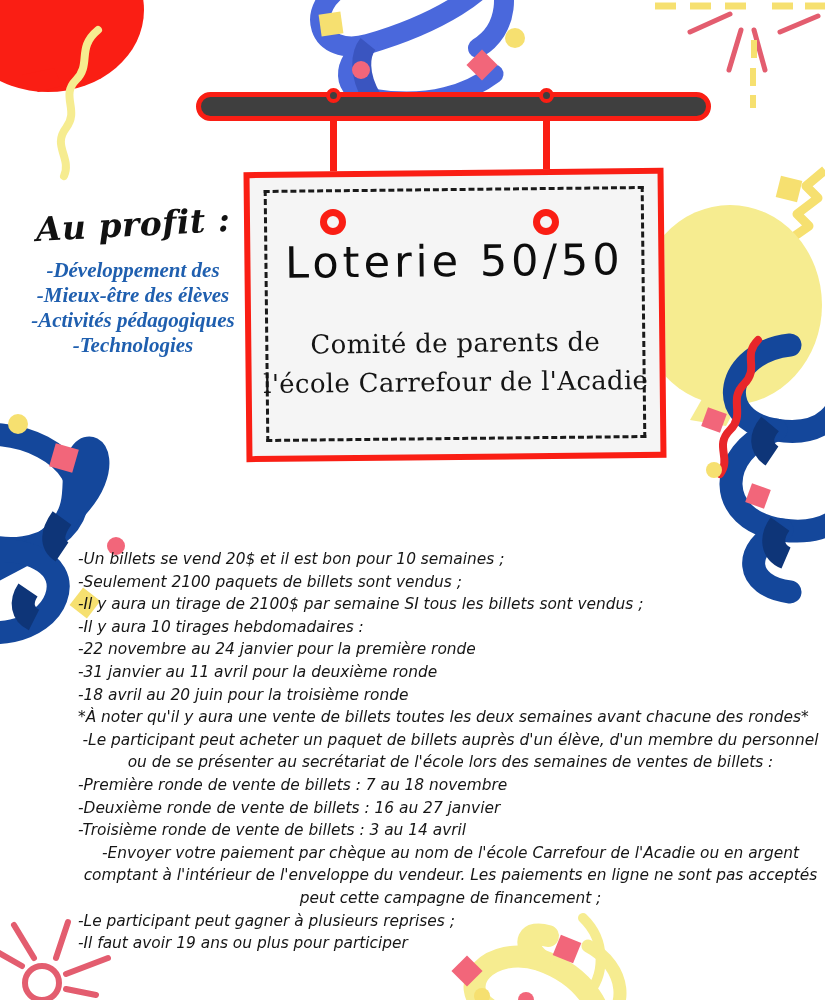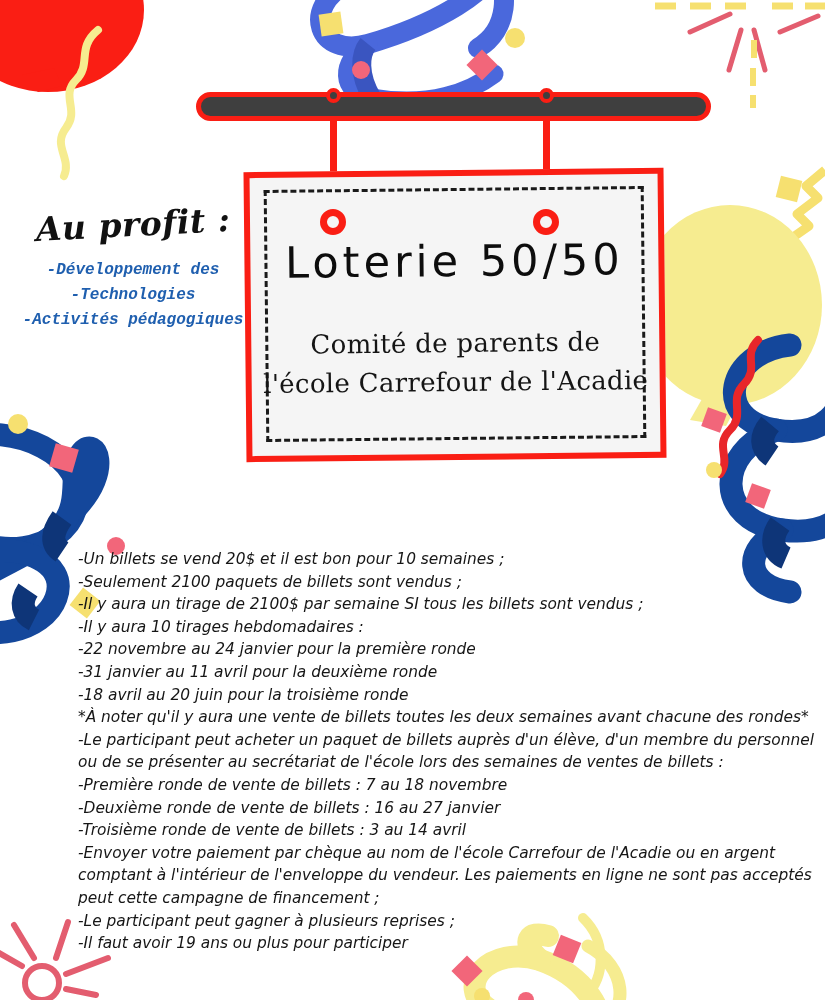--- a/index.html
+++ b/index.html
@@ -42,24 +42,24 @@
     font-style: italic;
     font-weight: bold;
     font-size: 33px;
     color: #111111;
     letter-spacing: 0.5px;
     margin: 0 0 14px 0;
     transform: rotate(-3deg);
     text-align: center;
   }
   .profit-item {
-    font-family: Liberation Mono, monospace;
+    font-family: Liberation Serif, serif;
     font-style: italic;
     font-weight: bold;
-    font-size: 16px;
+    font-size: 21px;
     line-height: 25px;
     color: #1f5faf;
     white-space: nowrap;
   }
 
   
   #sign-bar {
     position: absolute;
     left: 196px;
     top: 92px;
@@ -153,20 +153,21 @@
     font-family: "DejaVu Sans", sans-serif;
     font-style: italic;
     font-size: 15.4px;
     line-height: 22.6px;
     color: #161616;
     white-space: nowrap;
   }
   #body-text .wrapline {
     white-space: normal;
     width: 745px;
+    text-align: center;
   }
 </style>
 </head>
 <body>
 
 <div id="poster">
 
   <svg class="layer-deco" viewBox="0 0 825 1000">
 
     <g>
@@ -262,22 +263,23 @@
     <circle cx="482" cy="996" r="8" fill="#F6E070"></circle>
     <circle cx="526" cy="1000" r="8" fill="#F2667A"></circle>
     <path d="M583 918 C 606 940, 606 976, 586 996" stroke="#F6EC90" stroke-width="10" fill="none" stroke-linecap="round"></path>
   </svg>
 
   <div class="layer-content">
 
     <div id="profit-block">
       <div id="profit-heading">Au profit :</div>
       <div class="profit-item">-Développement des</div>
+      <div class="profit-item">-Mieux-être des élèves</div>
+      <div class="profit-item">-Activités pédagogiques</div>
       <div class="profit-item">-Technologies</div>
-      <div class="profit-item">-Activités pédagogiques</div>
     </div>
 
     <div id="cord-left" class="cord"></div>
     <div id="cord-right" class="cord"></div>
     <div id="sign-bar"></div>
     <div id="loop-left" class="cord-top-loop"></div>
     <div id="loop-right" class="cord-top-loop"></div>
 
     <div id="sign-board">
       <div id="sign-dash"></div>

